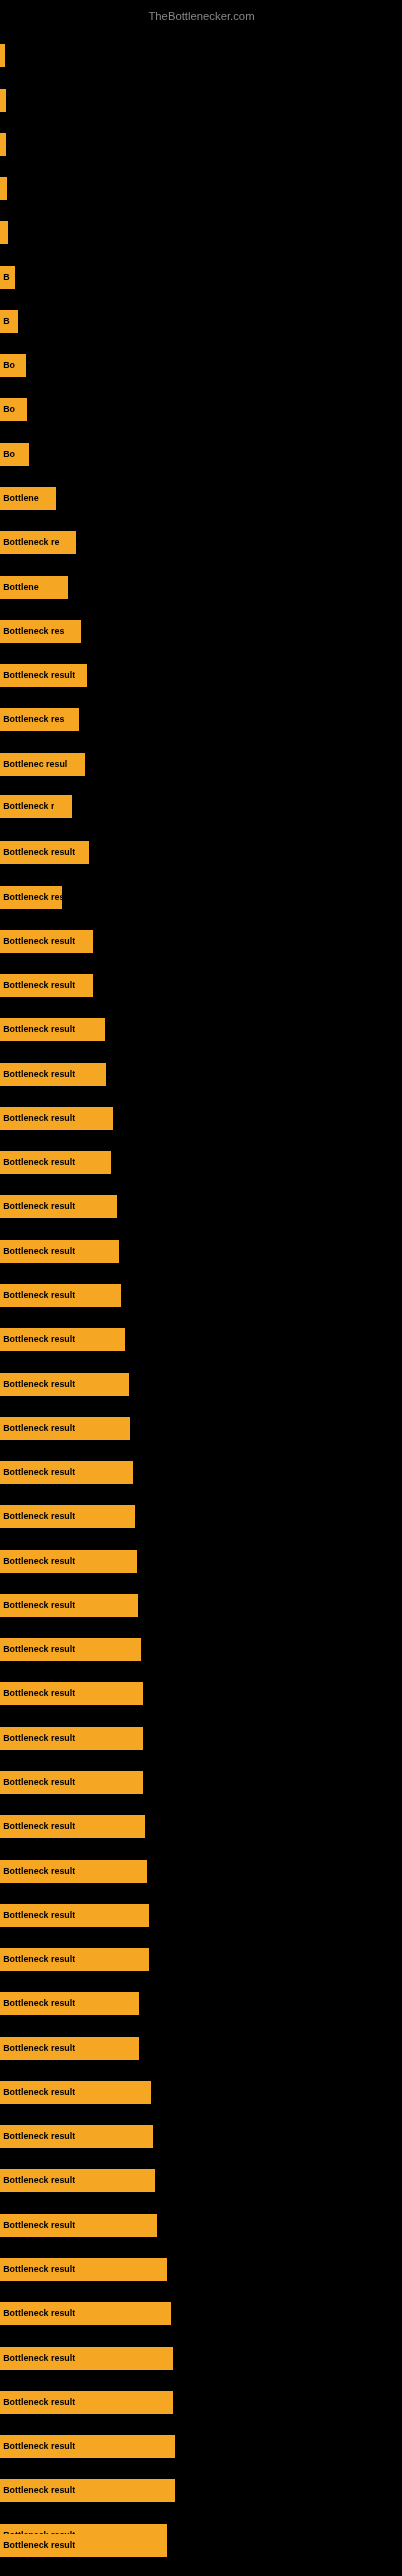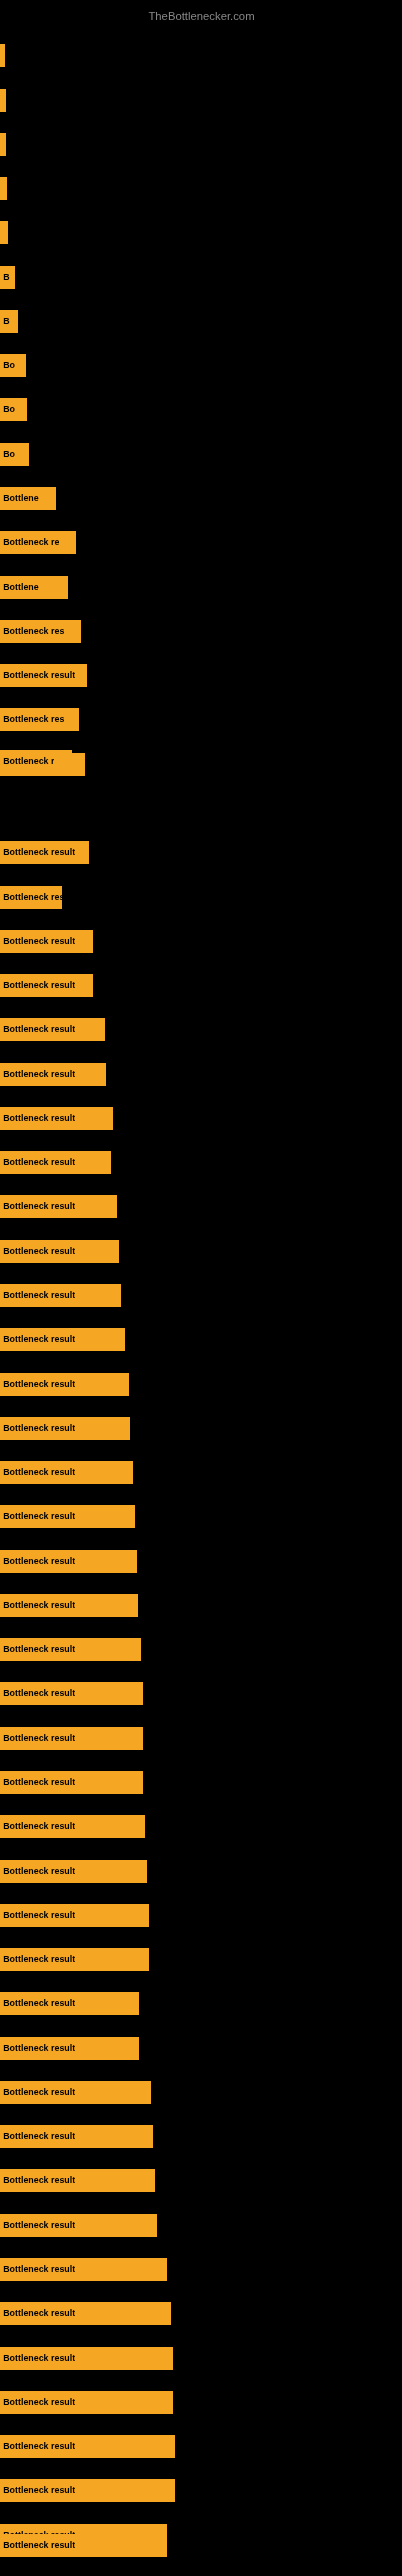--- a/index.html
+++ b/index.html
@@ -127,21 +127,21 @@
     <div class="bar-container" style="top: 708px; left: 0px;">
       <div class="bar" style="width: 79px;">
         <span class="bar-label">Bottleneck res</span>
       </div>
     </div>
     <div class="bar-container" style="top: 753px; left: 0px;">
       <div class="bar" style="width: 85px;">
         <span class="bar-label">Bottlenec resul</span>
       </div>
     </div>
-    <div class="bar-container" style="top: 750px; left: 0px;">
+    <div class="bar-container" style="top: 795px; left: 0px;">
       <div class="bar" style="width: 72px;">
         <span class="bar-label">Bottleneck r</span>
       </div>
     </div>
     <div class="bar-container" style="top: 841px; left: 0px;">
       <div class="bar" style="width: 89px;">
         <span class="bar-label">Bottleneck result</span>
       </div>
     </div>
     <div class="bar-container" style="top: 886px; left: 0px;">

